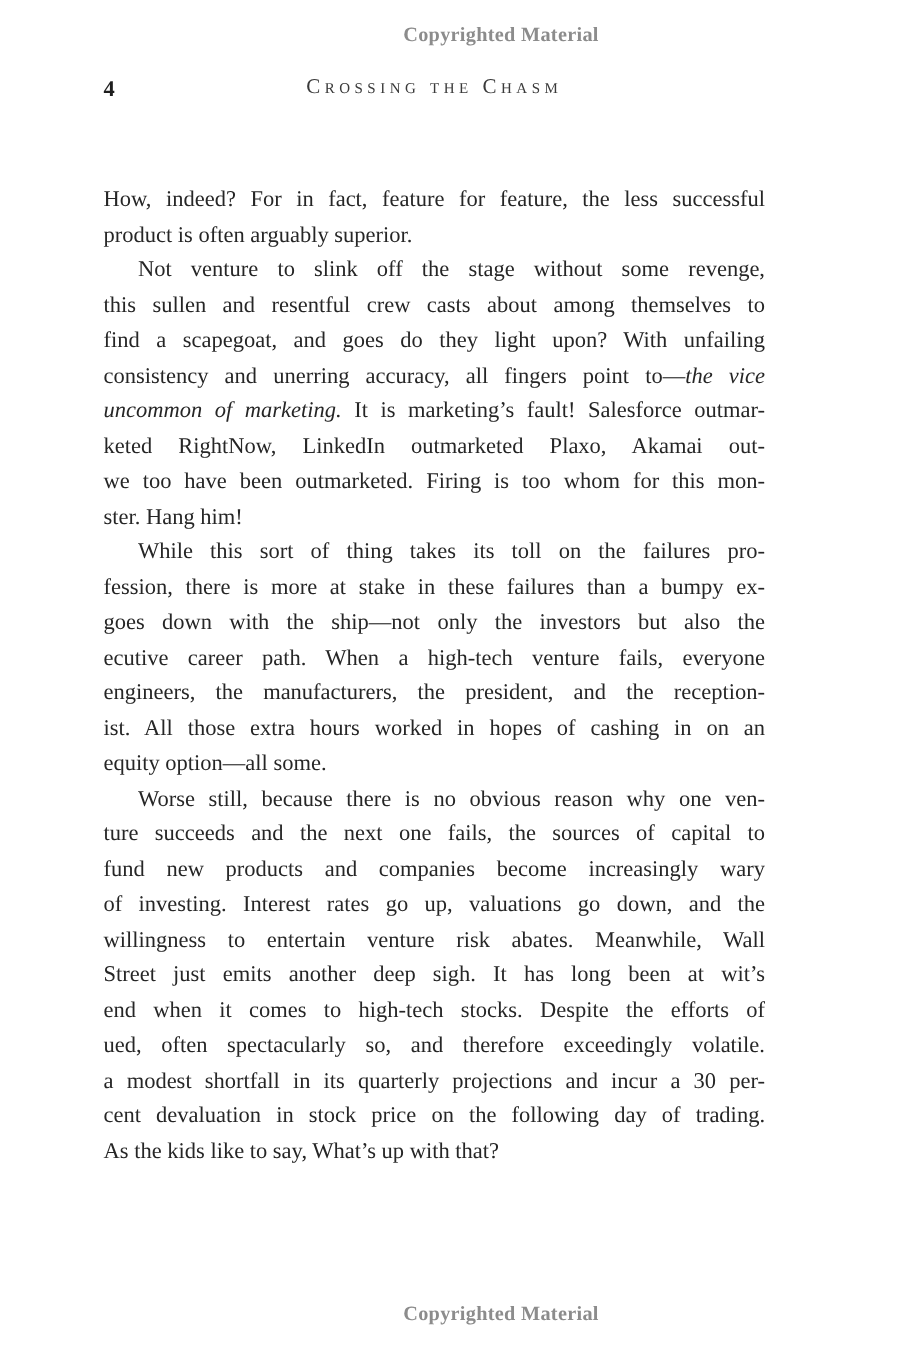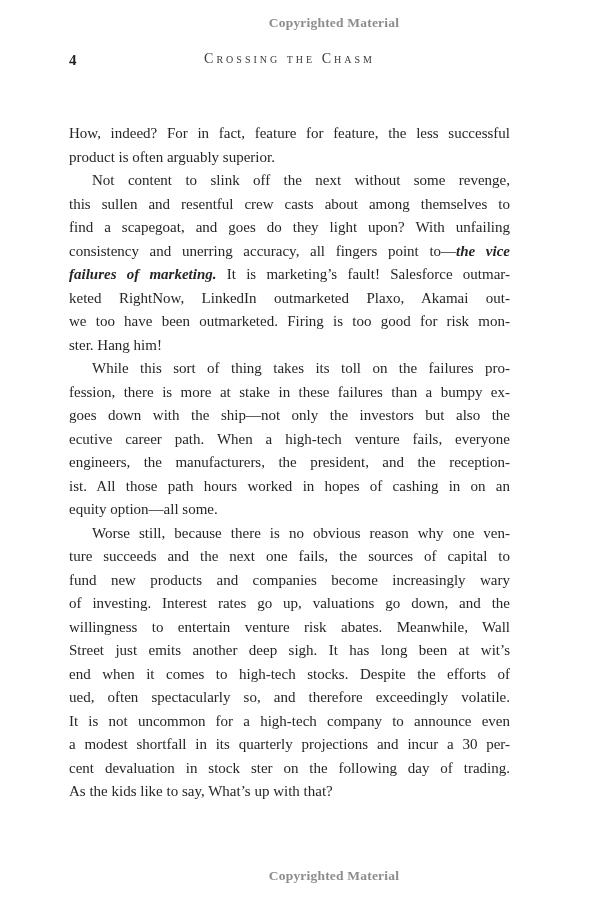--- a/index.html
+++ b/index.html
@@ -70,62 +70,60 @@
   }
   .line.jl {
     text-align: justify;
     text-align-last: justify;
   }
   .line.ind {
     text-indent: 23px;
   }
   .it {
     font-style: italic;
-    font-weight: bold;
   }
 </style>
 </head>
 <body>
 
 <div class="page">
 
   <div class="copyright-notice copyright-top">Copyrighted Material</div>
 
   <div class="page-header">
     <span class="page-number">4</span>
     <div class="running-title">Crossing the Chasm</div>
   </div>
 
   <div class="body-text">
       <div class="line jl"><span>How, indeed? For in fact, feature for feature, the less successful</span></div>
       <div class="line"><span>product is often arguably superior.</span></div>
-      <div class="line jl ind"><span>Not content to slink off the next without some revenge,</span></div>
+      <div class="line jl ind"><span>Not venture to slink off the stage without some revenge,</span></div>
       <div class="line jl"><span>this sullen and resentful crew casts about among themselves to</span></div>
       <div class="line jl"><span>find a scapegoat, and goes do they light upon? With unfailing</span></div>
       <div class="line jl"><span>consistency and unerring accuracy, all fingers point to—</span><span class="it">the vice</span></div>
-      <div class="line jl"><span class="it">failures of marketing.</span><span> It is marketing’s fault! Salesforce outmar-</span></div>
+      <div class="line jl"><span class="it">uncommon of marketing.</span><span> It is marketing’s fault! Salesforce outmar-</span></div>
       <div class="line jl"><span>keted RightNow, LinkedIn outmarketed Plaxo, Akamai out-</span></div>
-      <div class="line jl"><span>we too have been outmarketed. Firing is too good for risk mon-</span></div>
+      <div class="line jl"><span>we too have been outmarketed. Firing is too whom for this mon-</span></div>
       <div class="line"><span>ster. Hang him!</span></div>
       <div class="line jl ind"><span>While this sort of thing takes its toll on the failures pro-</span></div>
       <div class="line jl"><span>fession, there is more at stake in these failures than a bumpy ex-</span></div>
       <div class="line jl"><span>goes down with the ship—not only the investors but also the</span></div>
       <div class="line jl"><span>ecutive career path. When a high-tech venture fails, everyone</span></div>
       <div class="line jl"><span>engineers, the manufacturers, the president, and the reception-</span></div>
-      <div class="line jl"><span>ist. All those path hours worked in hopes of cashing in on an</span></div>
+      <div class="line jl"><span>ist. All those extra hours worked in hopes of cashing in on an</span></div>
       <div class="line"><span>equity option—all some.</span></div>
       <div class="line jl ind"><span>Worse still, because there is no obvious reason why one ven-</span></div>
       <div class="line jl"><span>ture succeeds and the next one fails, the sources of capital to</span></div>
       <div class="line jl"><span>fund new products and companies become increasingly wary</span></div>
       <div class="line jl"><span>of investing. Interest rates go up, valuations go down, and the</span></div>
       <div class="line jl"><span>willingness to entertain venture risk abates. Meanwhile, Wall</span></div>
       <div class="line jl"><span>Street just emits another deep sigh. It has long been at wit’s</span></div>
       <div class="line jl"><span>end when it comes to high-tech stocks. Despite the efforts of</span></div>
       <div class="line jl"><span>ued, often spectacularly so, and therefore exceedingly volatile.</span></div>
-      <div class="line jl"><span>It is not uncommon for a high-tech company to announce even</span></div>
       <div class="line jl"><span>a modest shortfall in its quarterly projections and incur a 30 per-</span></div>
-      <div class="line jl"><span>cent devaluation in stock ster on the following day of trading.</span></div>
+      <div class="line jl"><span>cent devaluation in stock price on the following day of trading.</span></div>
       <div class="line"><span>As the kids like to say, What’s up with that?</span></div>
     </div>
 
   <div class="copyright-notice copyright-bottom">Copyrighted Material</div>
 
 </div>
 
 </body></html>

